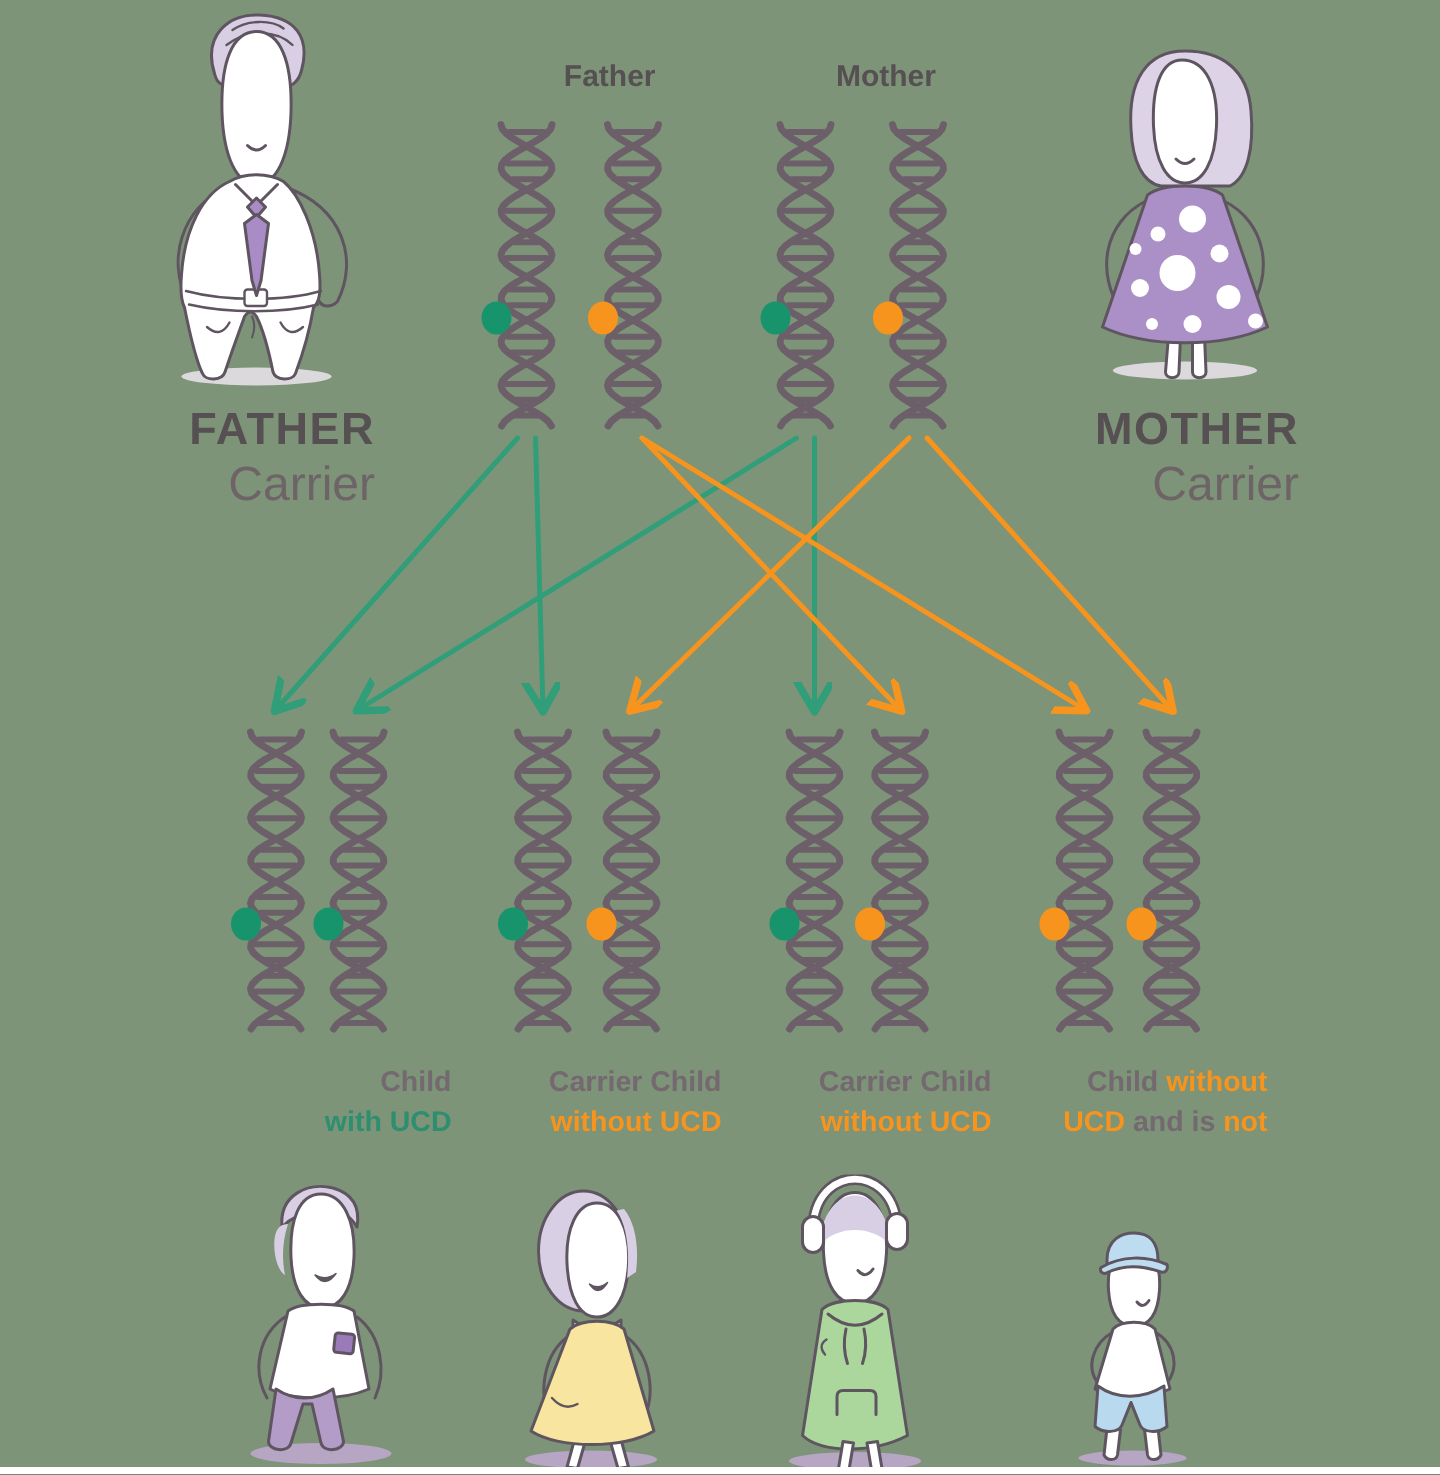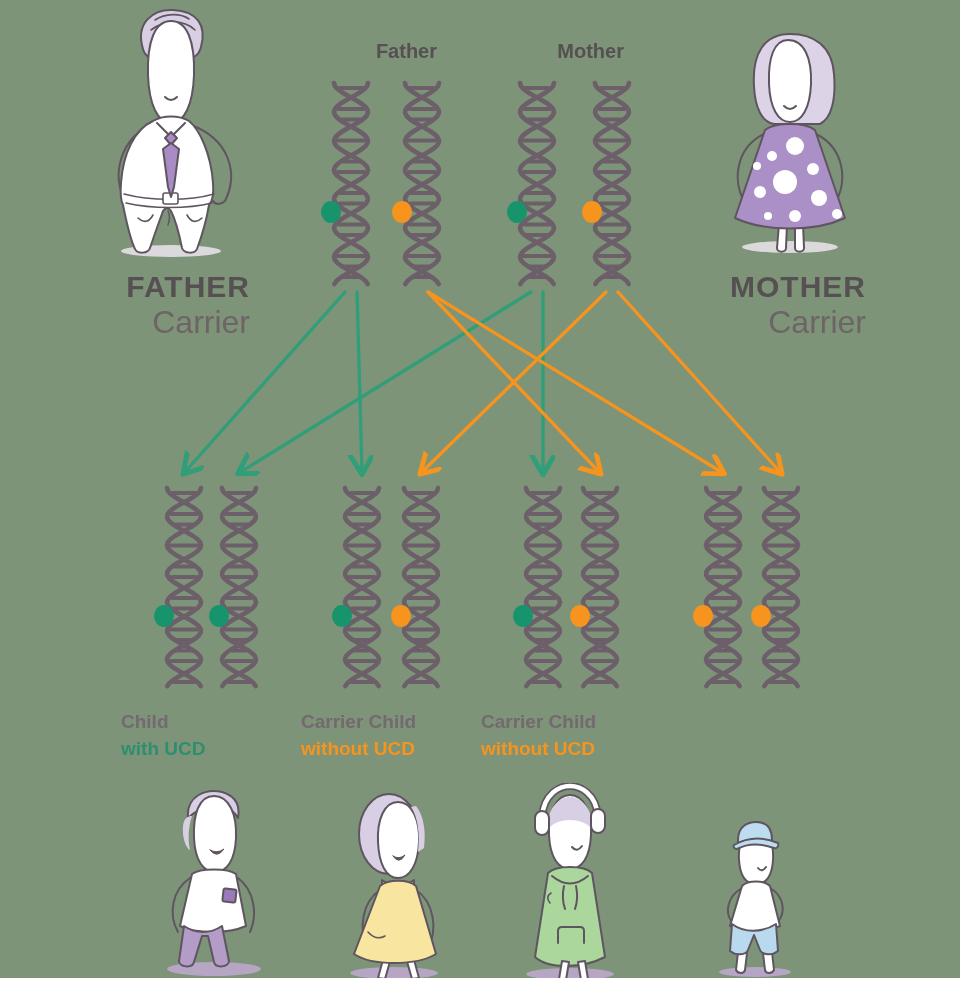--- a/index.html
+++ b/index.html
@@ -5,21 +5,21 @@
   html,body{margin:0;padding:0;background:#555;}
   #canvas{
     position:relative;width:960px;height:983px;overflow:hidden;
     background:var(--bg,#7d9478);
     font-family:"Liberation Sans", sans-serif;
   }
   .txt{position:absolute;text-align:right;white-space:nowrap;}
   .parent-small{font-size:20px;font-weight:700;color:var(--text-dark);}
   .parent-title{font-size:30px;font-weight:700;letter-spacing:1px;color:var(--text-dark);}
   .parent-sub{font-size:32px;font-weight:400;color:var(--text-mid);}
-  .child-label{position:absolute;width:180px;text-align:left;font-size:19px;font-weight:700;line-height:27px;}
+  .child-label{position:absolute;width:180px;text-align:right;font-size:19px;font-weight:700;line-height:27px;}
   .child-label .seg-gray{color:var(--text-gray);}
   .child-label .seg-green{color:var(--green-text);}
   .child-label .seg-orange{color:var(--orange);}
   .fig{position:absolute;}
   #bottom-strip{position:absolute;left:0;top:978px;width:960px;height:5px;background:#ffffff;}
   svg{display:block;}
 </style>
 </head>
 <body>
 
@@ -249,16 +249,18 @@
     </div>
   <div class="child-label" id="child-label-1" style="left:301px;top:708px">
       <div><span class="seg-gray">Carrier Child</span></div>
       <div><span class="seg-orange">without UCD</span></div>
     </div>
   <div class="child-label" id="child-label-2" style="left:481px;top:708px">
       <div><span class="seg-gray">Carrier Child</span></div>
       <div><span class="seg-orange">without UCD</span></div>
     </div>
   <div class="child-label" id="child-label-3" style="left:665px;top:708px">
+      <div><span class="seg-gray">Child </span><span class="seg-orange">without</span></div>
+      <div><span class="seg-orange">UCD</span><span class="seg-gray"> and is </span><span class="seg-orange">not</span></div>
     </div>
 
   <div id="bottom-strip"></div>
 </div>
 
 </body></html>

